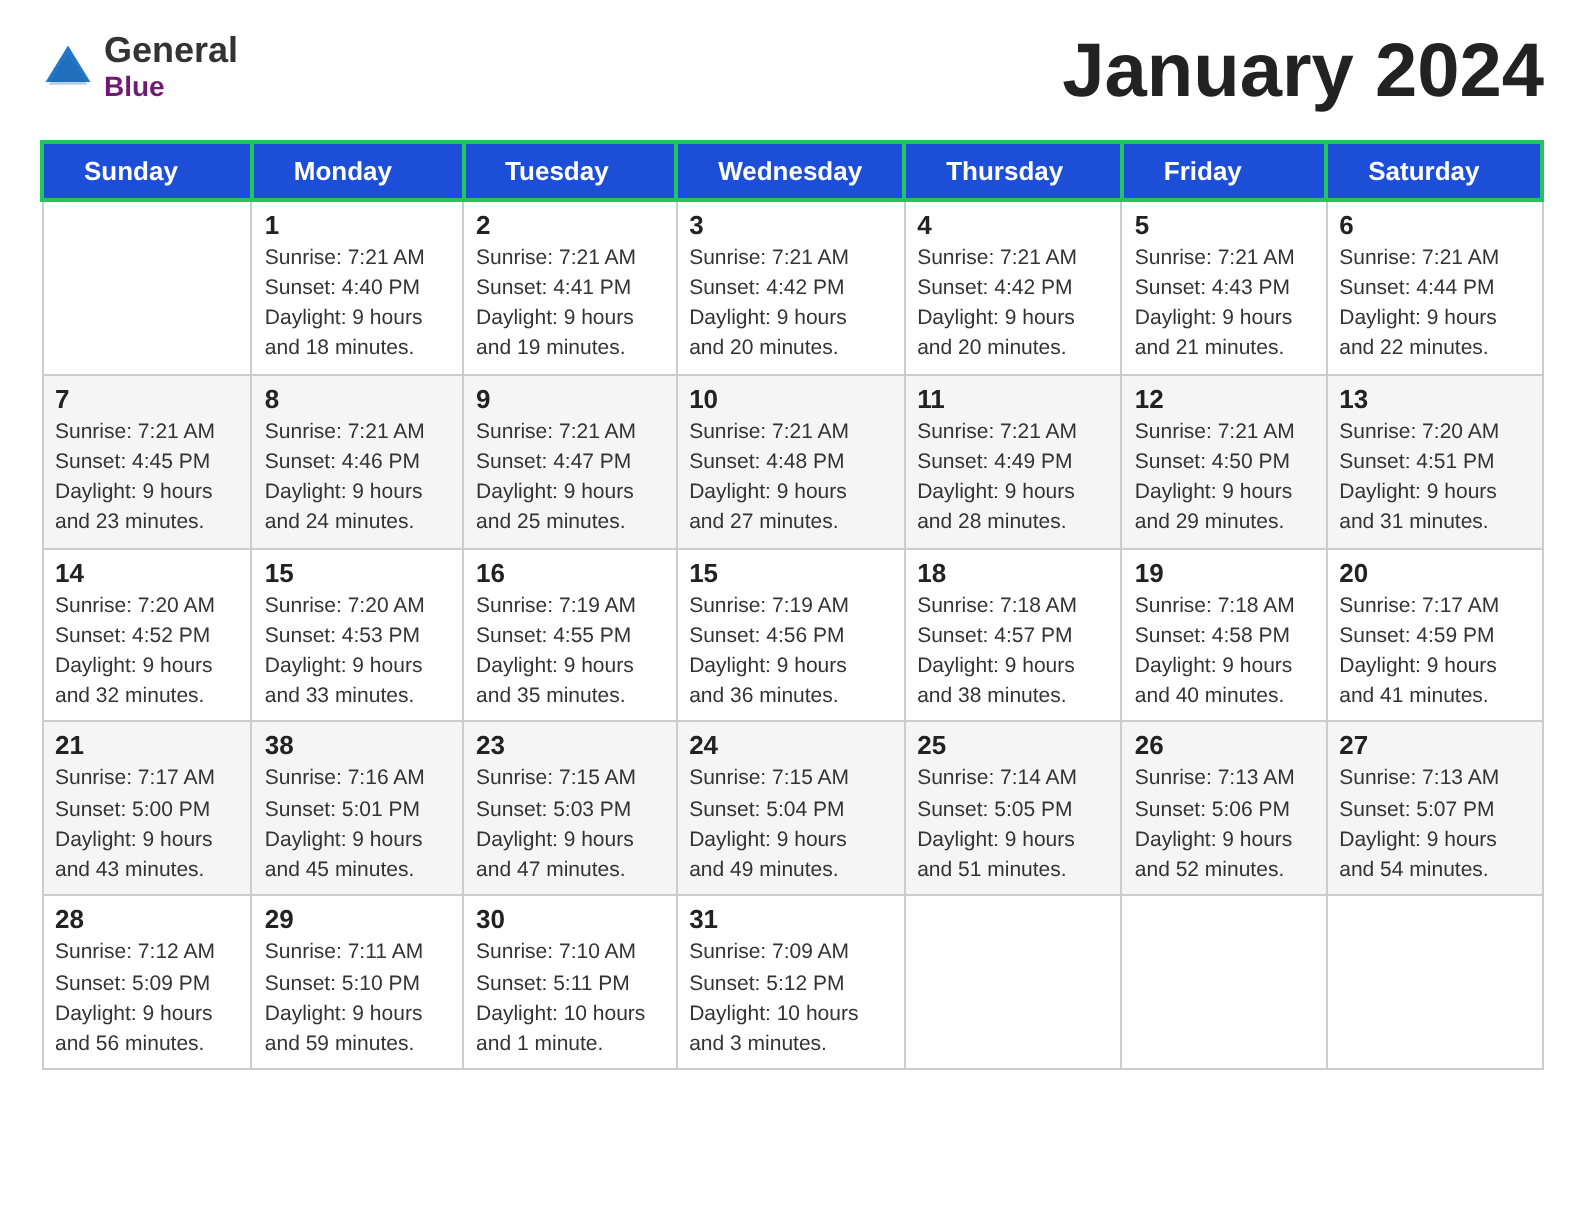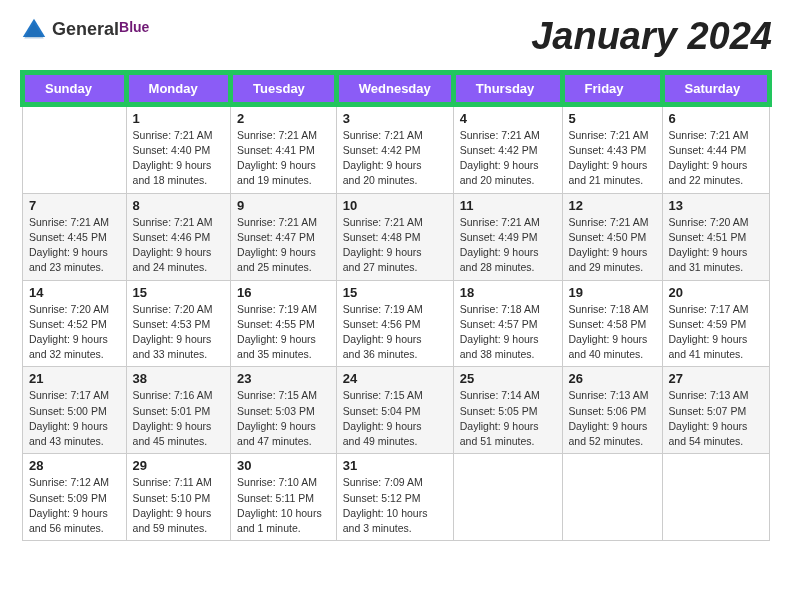--- a/index.html
+++ b/index.html
@@ -16,21 +16,21 @@
       align-items: flex-start;
       margin-bottom: 12px;
     }
     .logo {
       display: flex;
       align-items: center;
       gap: 4px;
     }
     .logo-text {
       display: flex;
-      flex-direction: row;
+      flex-direction: column;
       line-height: 1.1;
     }
     .logo-general {
       font-size: 18px;
       font-weight: bold;
       color: #333;
     }
     .logo-blue {
       font-size: 14px;
       font-weight: bold;
@@ -41,39 +41,38 @@
       height: 28px;
     }
     .title-area {
       text-align: right;
     }
     .month-title {
       font-size: 38px;
       font-weight: bold;
       color: #222;
       line-height: 1.1;
-      font-style: italic;
     }
     .subtitle {
       font-size: 16px;
       color: #444;
     }
     .calendar-table {
       width: 100%;
       border-collapse: collapse;
       font-size: 11px;
     }
     .calendar-table thead tr th {
-      background-color: #8b5cf6;
+      background-color: #1d4ed8;
       color: #fff;
       text-align: left;
       padding: 6px 20px;
       font-size: 13px;
       font-weight: bold;
-      border: 5px solid #22c55e;
+      border: 2px solid #22c55e;
     }
     .calendar-table tbody tr td {
       border: 1px solid #ccc;
       vertical-align: top;
       padding: 4px 6px;
       width: 113px;
       min-height: 80px;
       background: #fff;
     }
     .calendar-table tbody tr:nth-child(even) td {

